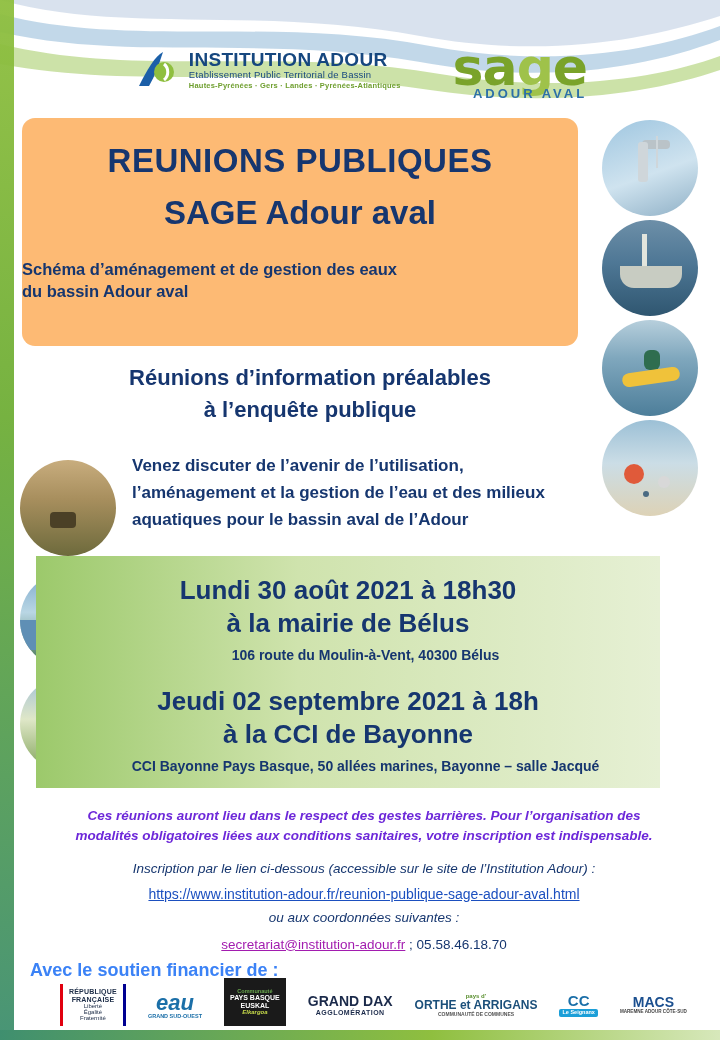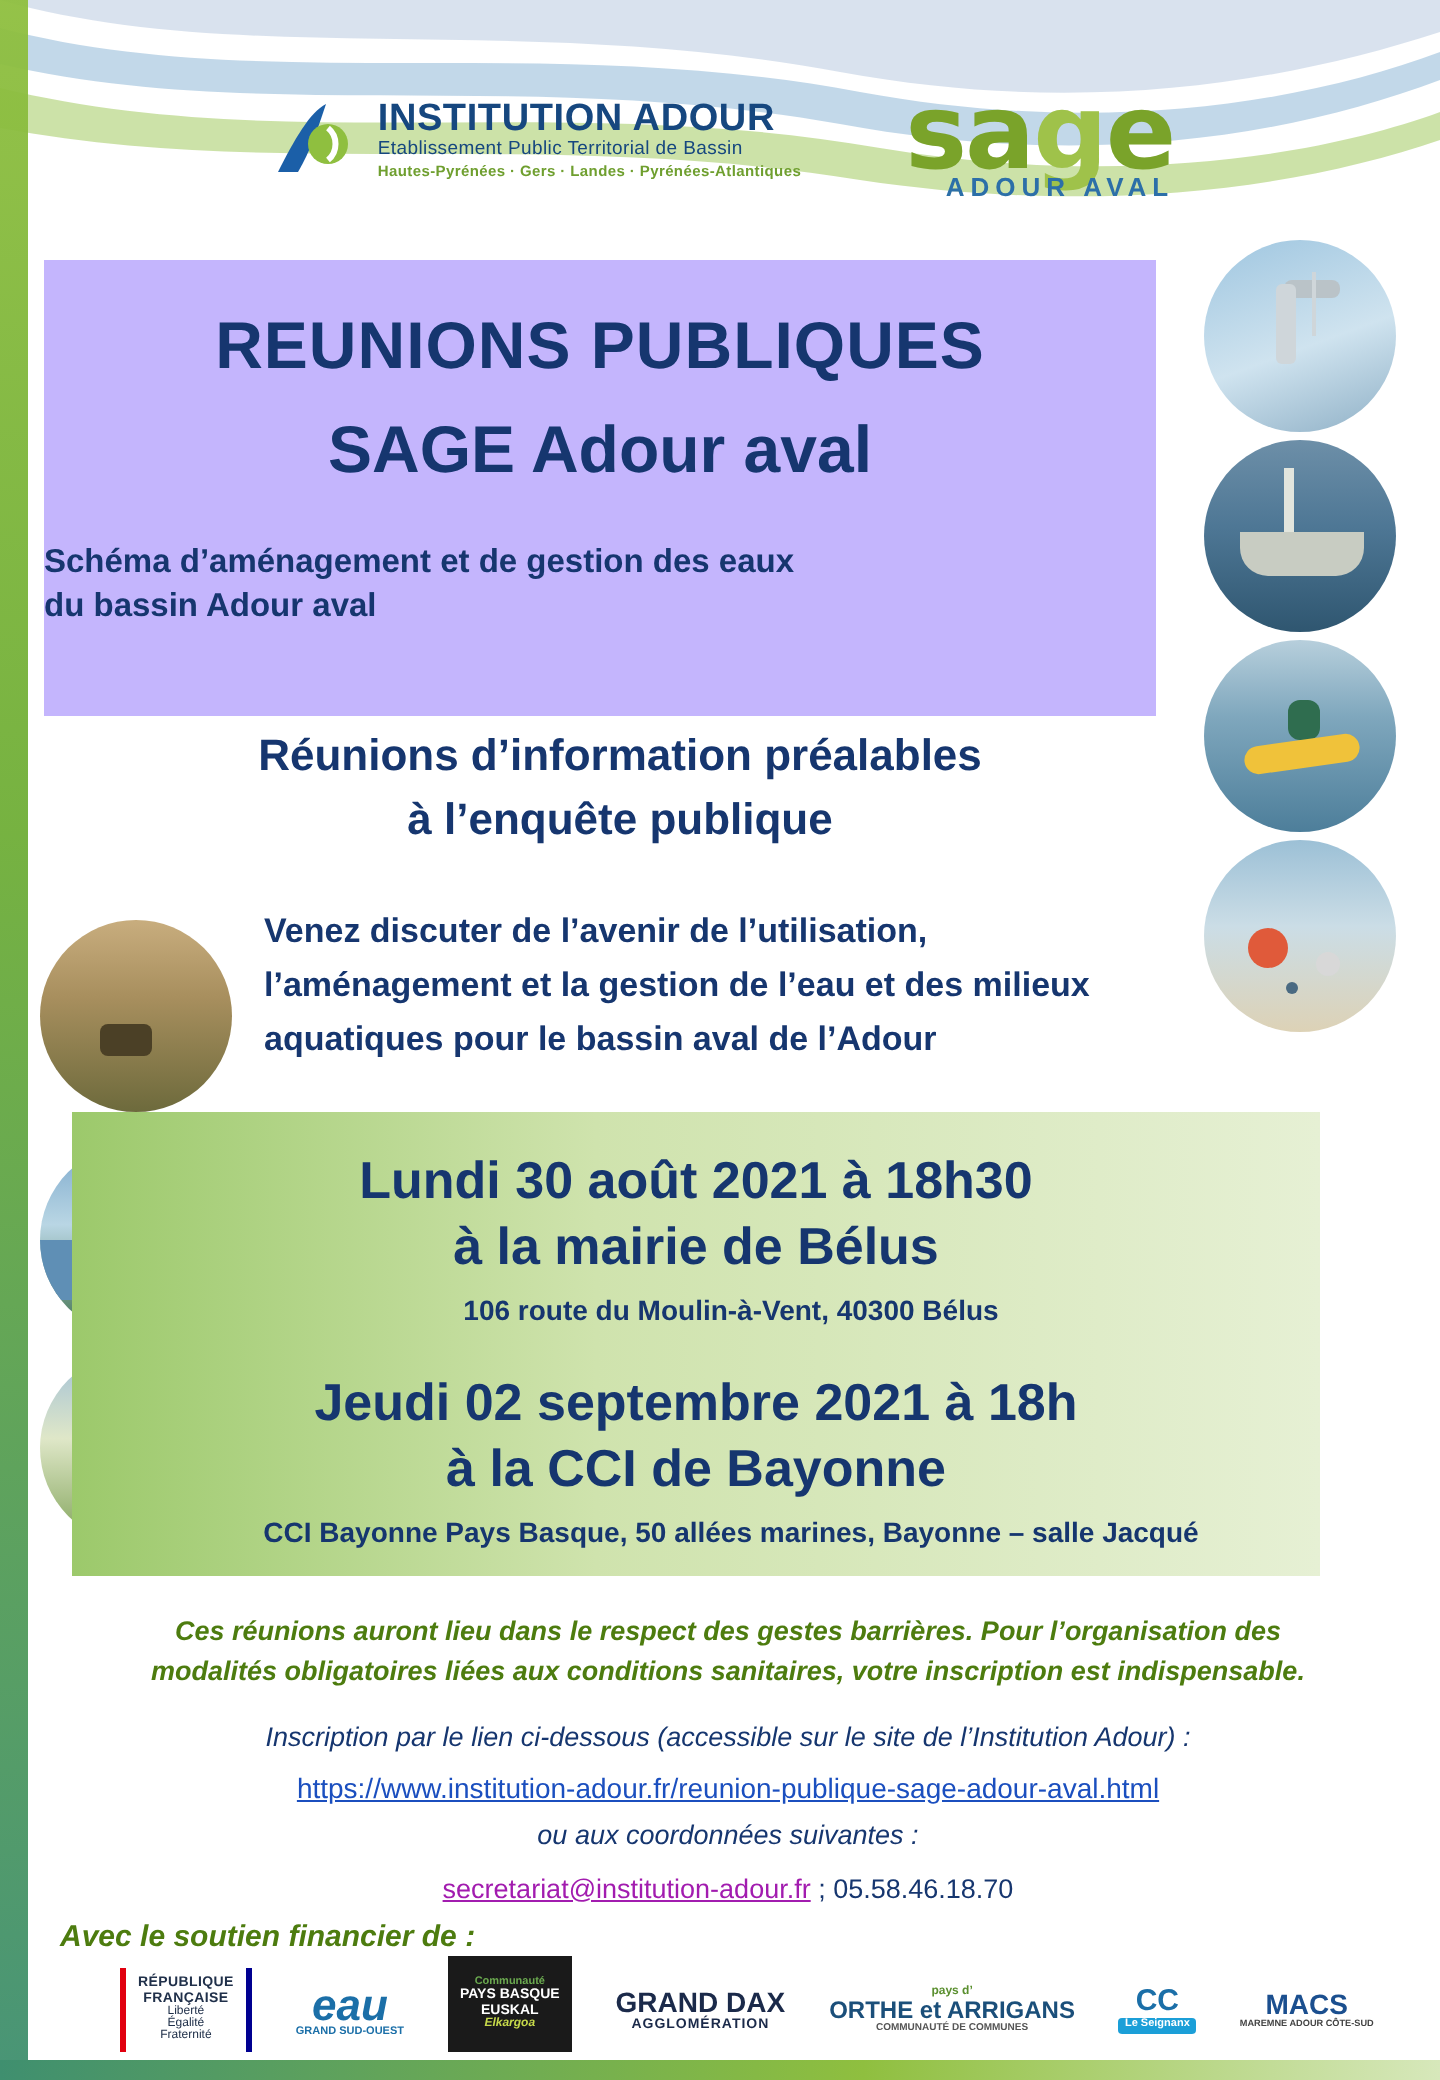--- a/index.html
+++ b/index.html
@@ -117,24 +117,25 @@
     color: #2c6fa8;
     letter-spacing: 3px;
     font-weight: bold;
     margin-top: -6px;
   }
 
   
   .title-panel {
     position: absolute;
     left: 22px;
-    top: 130px;
+    top: 118px;
     width: 556px;
     height: 228px;
-    background: #c4b5fd;
+    background: #fdba74;
+    border-radius: 13px;
   }
   .title-main {
     text-align: center;
     color: #16366f;
     font-weight: bold;
     font-size: 33px;
     padding-top: 24px;
     letter-spacing: .5px;
   }
   .title-main2 {
@@ -314,21 +315,21 @@
   }
   .meet2 { padding-top: 22px; }
 
   
   .notice {
     position: absolute;
     left: 30px;
     top: 806px;
     width: 668px;
     text-align: center;
-    color: #4d7c0f;
+    color: #6d28d9;
     font-weight: bold;
     font-style: italic;
     font-size: 13.5px;
     line-height: 1.5;
   }
   .inscr {
     position: absolute;
     left: 40px;
     top: 858px;
     width: 648px;
@@ -353,24 +354,23 @@
     text-decoration: underline;
     font-style: normal;
   }
   .phone { color: #16366f; font-style: normal; }
 
   
   .footer-label {
     position: absolute;
     left: 30px;
     top: 960px;
-    font-size: 15px;
-    font-style: italic;
-    font-weight: bold;
-    color: #4d7c0f;
+    font-size: 18px;
+    font-weight: bold;
+    color: #3b82f6;
   }
   .footer-logos {
     position: absolute;
     left: 60px;
     top: 978px;
     width: 630px;
     height: 48px;
     display: flex;
     align-items: flex-end;
     gap: 22px;

